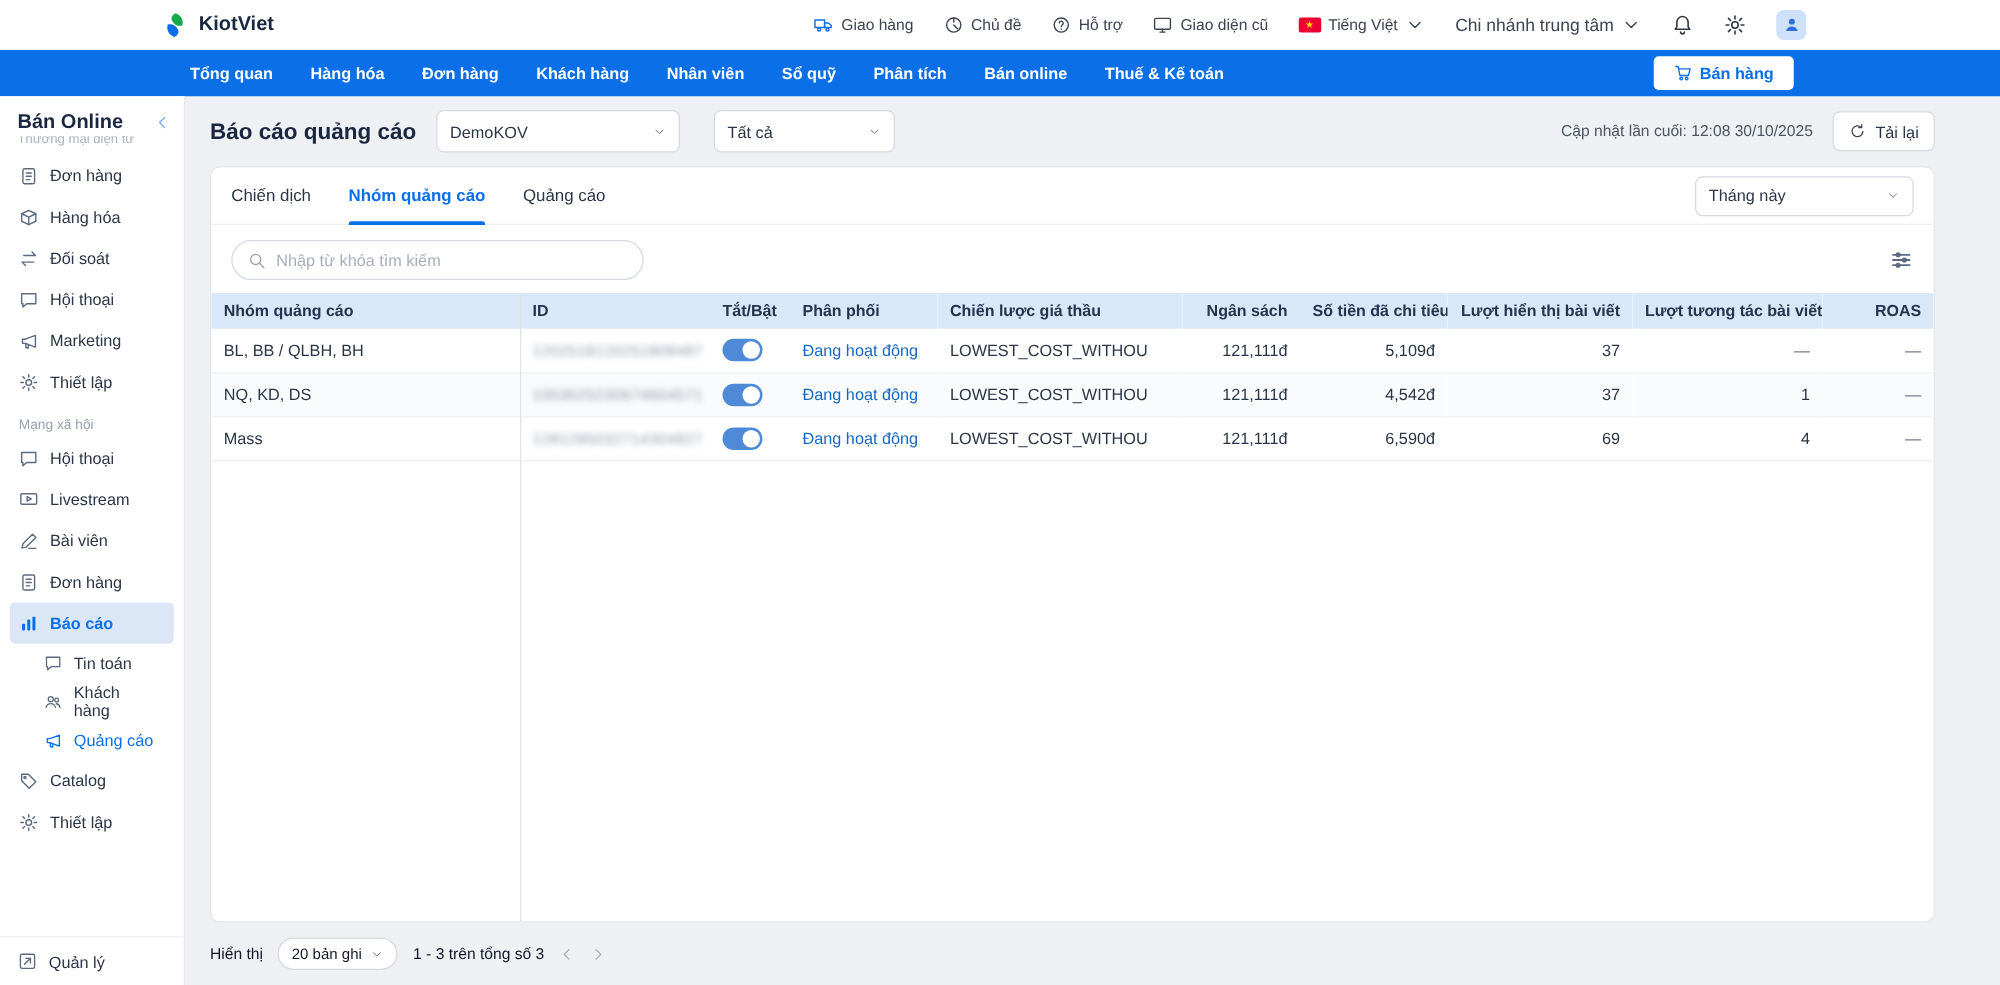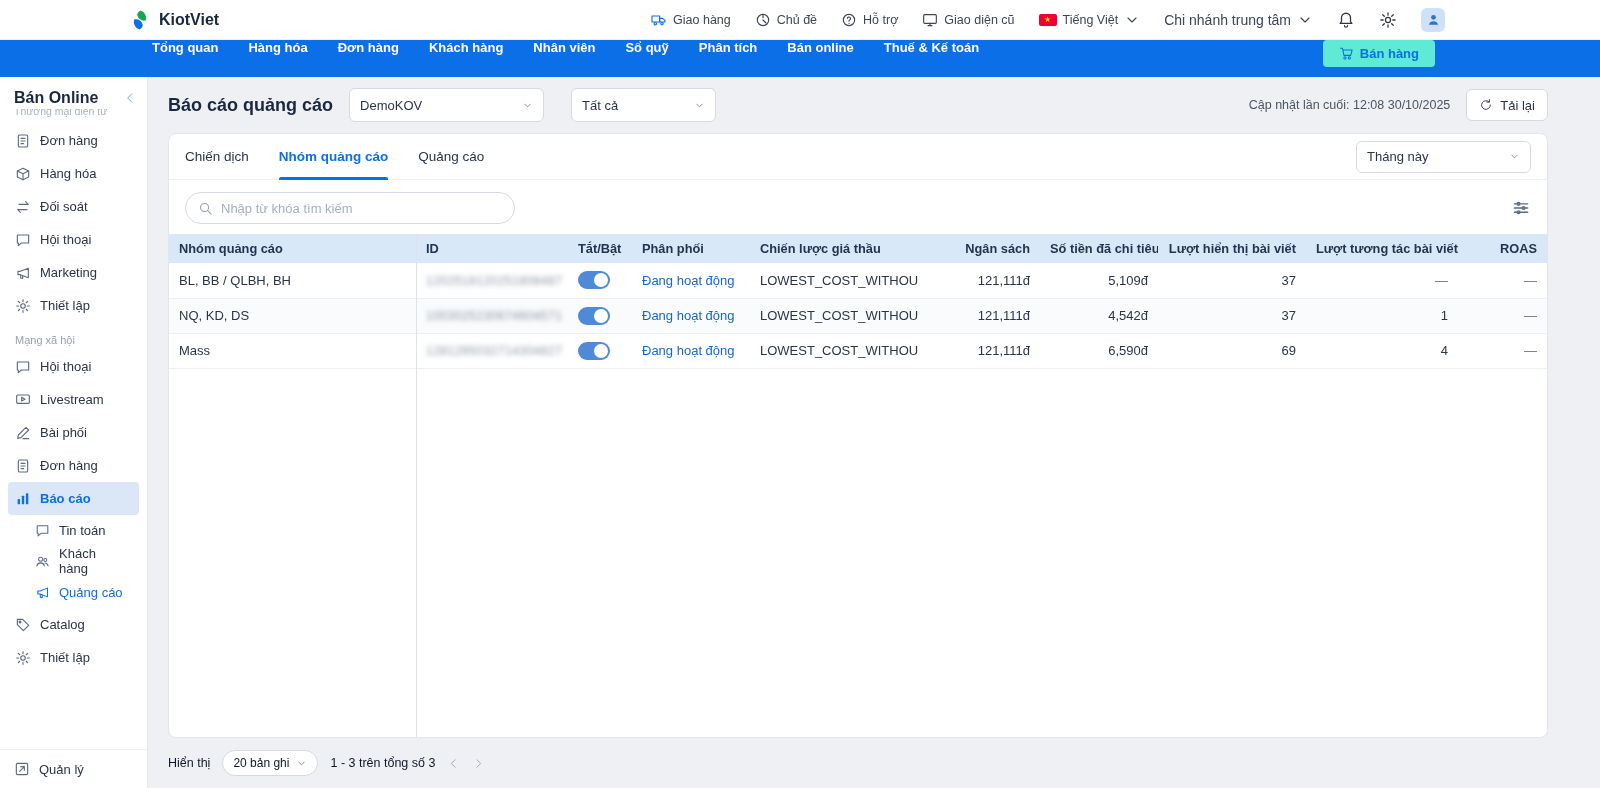--- a/index.html
+++ b/index.html
@@ -18,23 +18,23 @@
   .top-item .ic { width:16px; height:16px; color:#3c4554; }
   .top-item.blue .ic { color:#0b6fe8; }
   .flag { width:18px; height:12px; background:#e03; border-radius:2px; display:inline-flex; align-items:center; justify-content:center; color:#ffd600; font-size:8px; line-height:1; }
   .chev { width:11px; height:11px; color:#6b7280; }
   .icon-btn { width:18px; height:18px; color:#2f3744; cursor:pointer; }
   .avatar { width:24px; height:24px; border-radius:6px; background:#cfe1f8; display:flex; align-items:center; justify-content:center; cursor:pointer; }
   .avatar .ic { width:15px; height:15px; color:#2e6fd6; }
   .avatar .ic svg { fill:#2e6fd6; stroke:none; }
 
   
-  .navbar { height:37px; background:#0b6fe8; display:flex; align-items:flex-start; padding-left:152px; gap:30px; }
+  .navbar { height:37px; background:#0b6fe8; display:flex; align-items:center; padding-left:152px; gap:30px; }
   .nav-item { color:#fff; font-size:13px; font-weight:bold; cursor:pointer; white-space:nowrap; }
-  .sell-btn { margin-left:auto; margin-right:165px; height:27px; background:#5eead4; color:#0b6fe8; font-weight:bold; font-size:13px; border:none; border-radius:4px; display:flex; align-items:center; gap:6px; padding:0 16px; cursor:pointer; }
+  .sell-btn { margin-left:auto; margin-right:165px; height:27px; background:#ffffff; color:#0b6fe8; font-weight:bold; font-size:13px; border:none; border-radius:4px; display:flex; align-items:center; gap:6px; padding:0 16px; cursor:pointer; }
   .sell-btn .ic { width:15px; height:15px; }
 
   
   .sidebar { position:absolute; top:77px; left:0; bottom:0; width:148px; background:#fff; border-right:1px solid #e7e9ee; display:flex; flex-direction:column; }
   .sb-head { padding:12px 10px 2px 14px; display:flex; align-items:center; justify-content:space-between; }
   .sb-title { font-size:16px; font-weight:bold; color:#1a2740; }
   .sb-collapse { width:14px; height:14px; color:#6fa4e8; cursor:pointer; }
   .sb-cut { height:11px; overflow:hidden; padding:0 14px; }
   .sb-cut span { display:block; margin-top:-4px; font-size:10.5px; color:#aab2bf; white-space:nowrap; }
   .sb-scroll { flex:1; overflow:hidden; padding:4px 8px 0; }
@@ -293,21 +293,21 @@
         </span>
       <span>Livestream</span>
     </div>
     <div class="sb-item">
       <span class="ic">
           <svg viewBox="0 0 24 24">
             <path d="M12 20.5h8.5"></path>
             <path d="M16.5 3.5l4 4L9 19l-5 1 1-5z"></path>
           </svg>
         </span>
-      <span>Bài phối</span>
+      <span>Bài viên</span>
     </div>
     <div class="sb-item">
       <span class="ic">
           <svg viewBox="0 0 24 24">
             <rect x="5" y="3" width="14" height="18" rx="2"></rect>
             <path d="M9 8h6M9 12h6M9 16h4"></path>
           </svg>
         </span>
       <span>Đơn hàng</span>
     </div>

